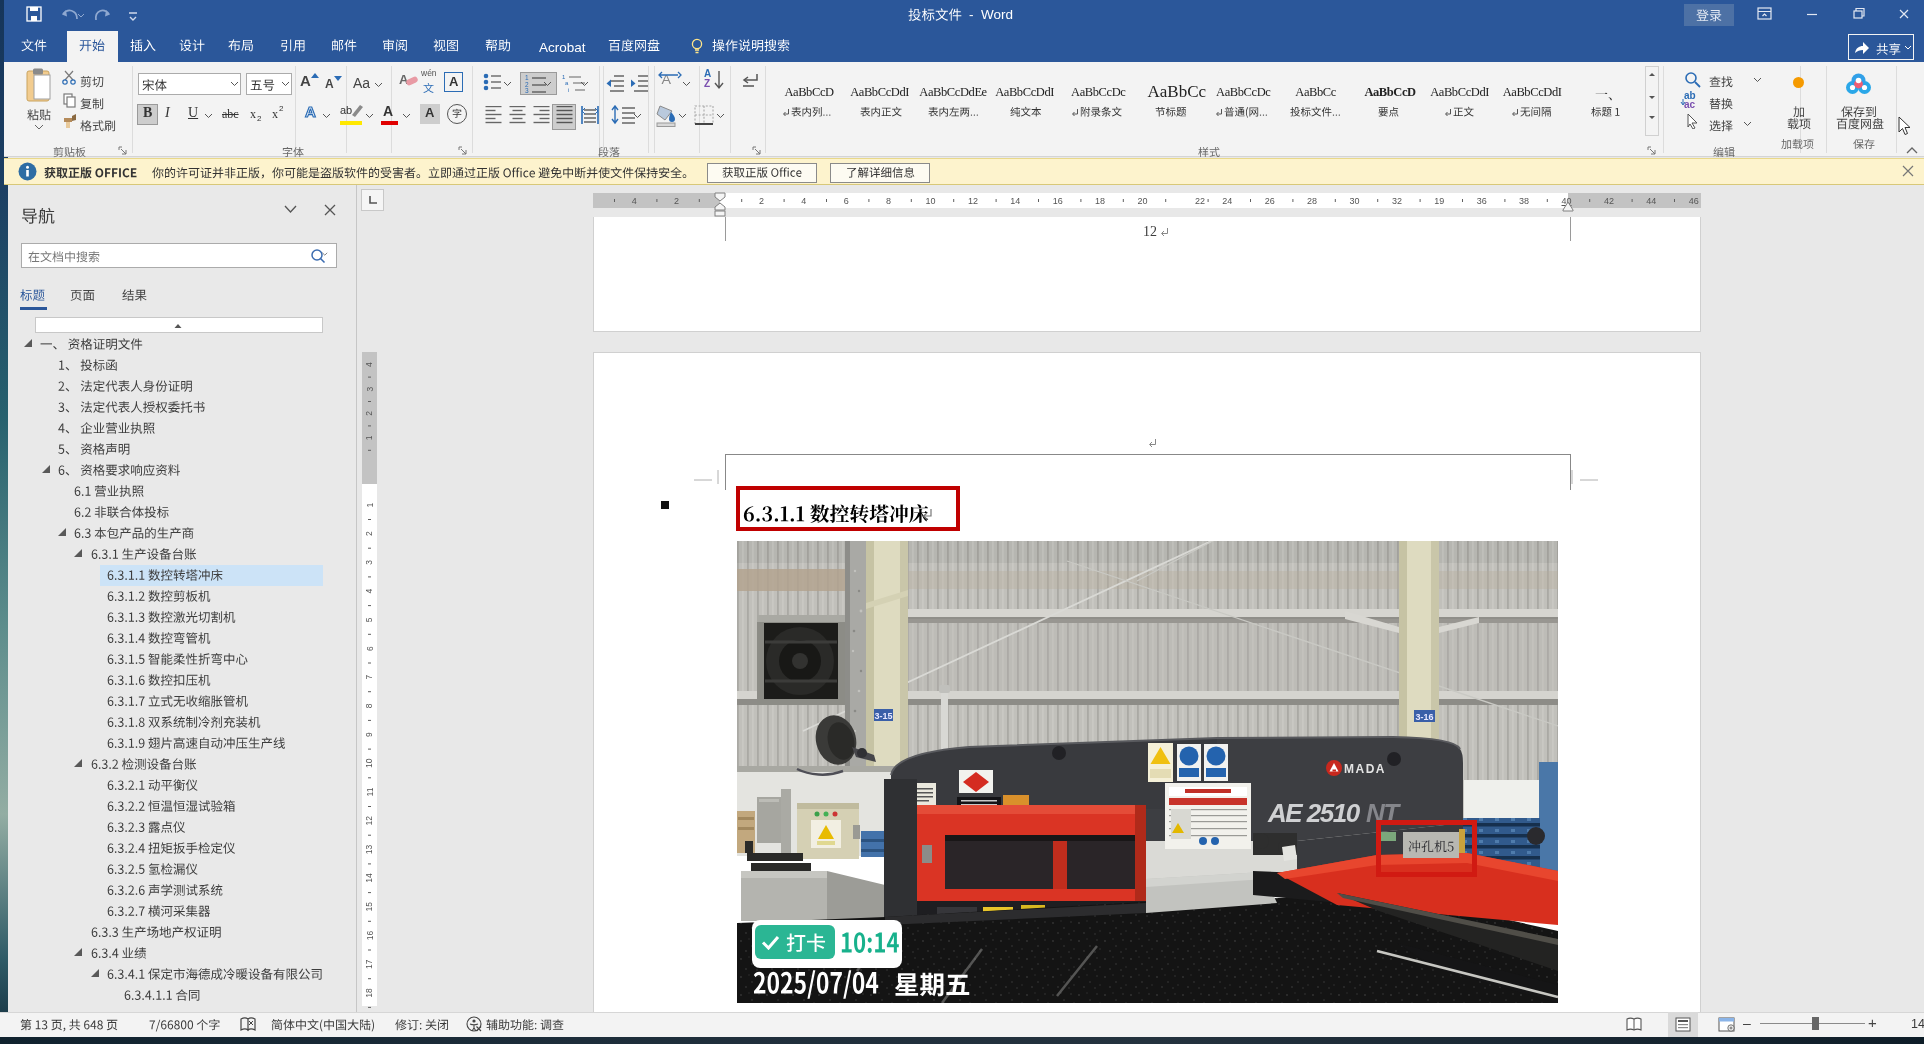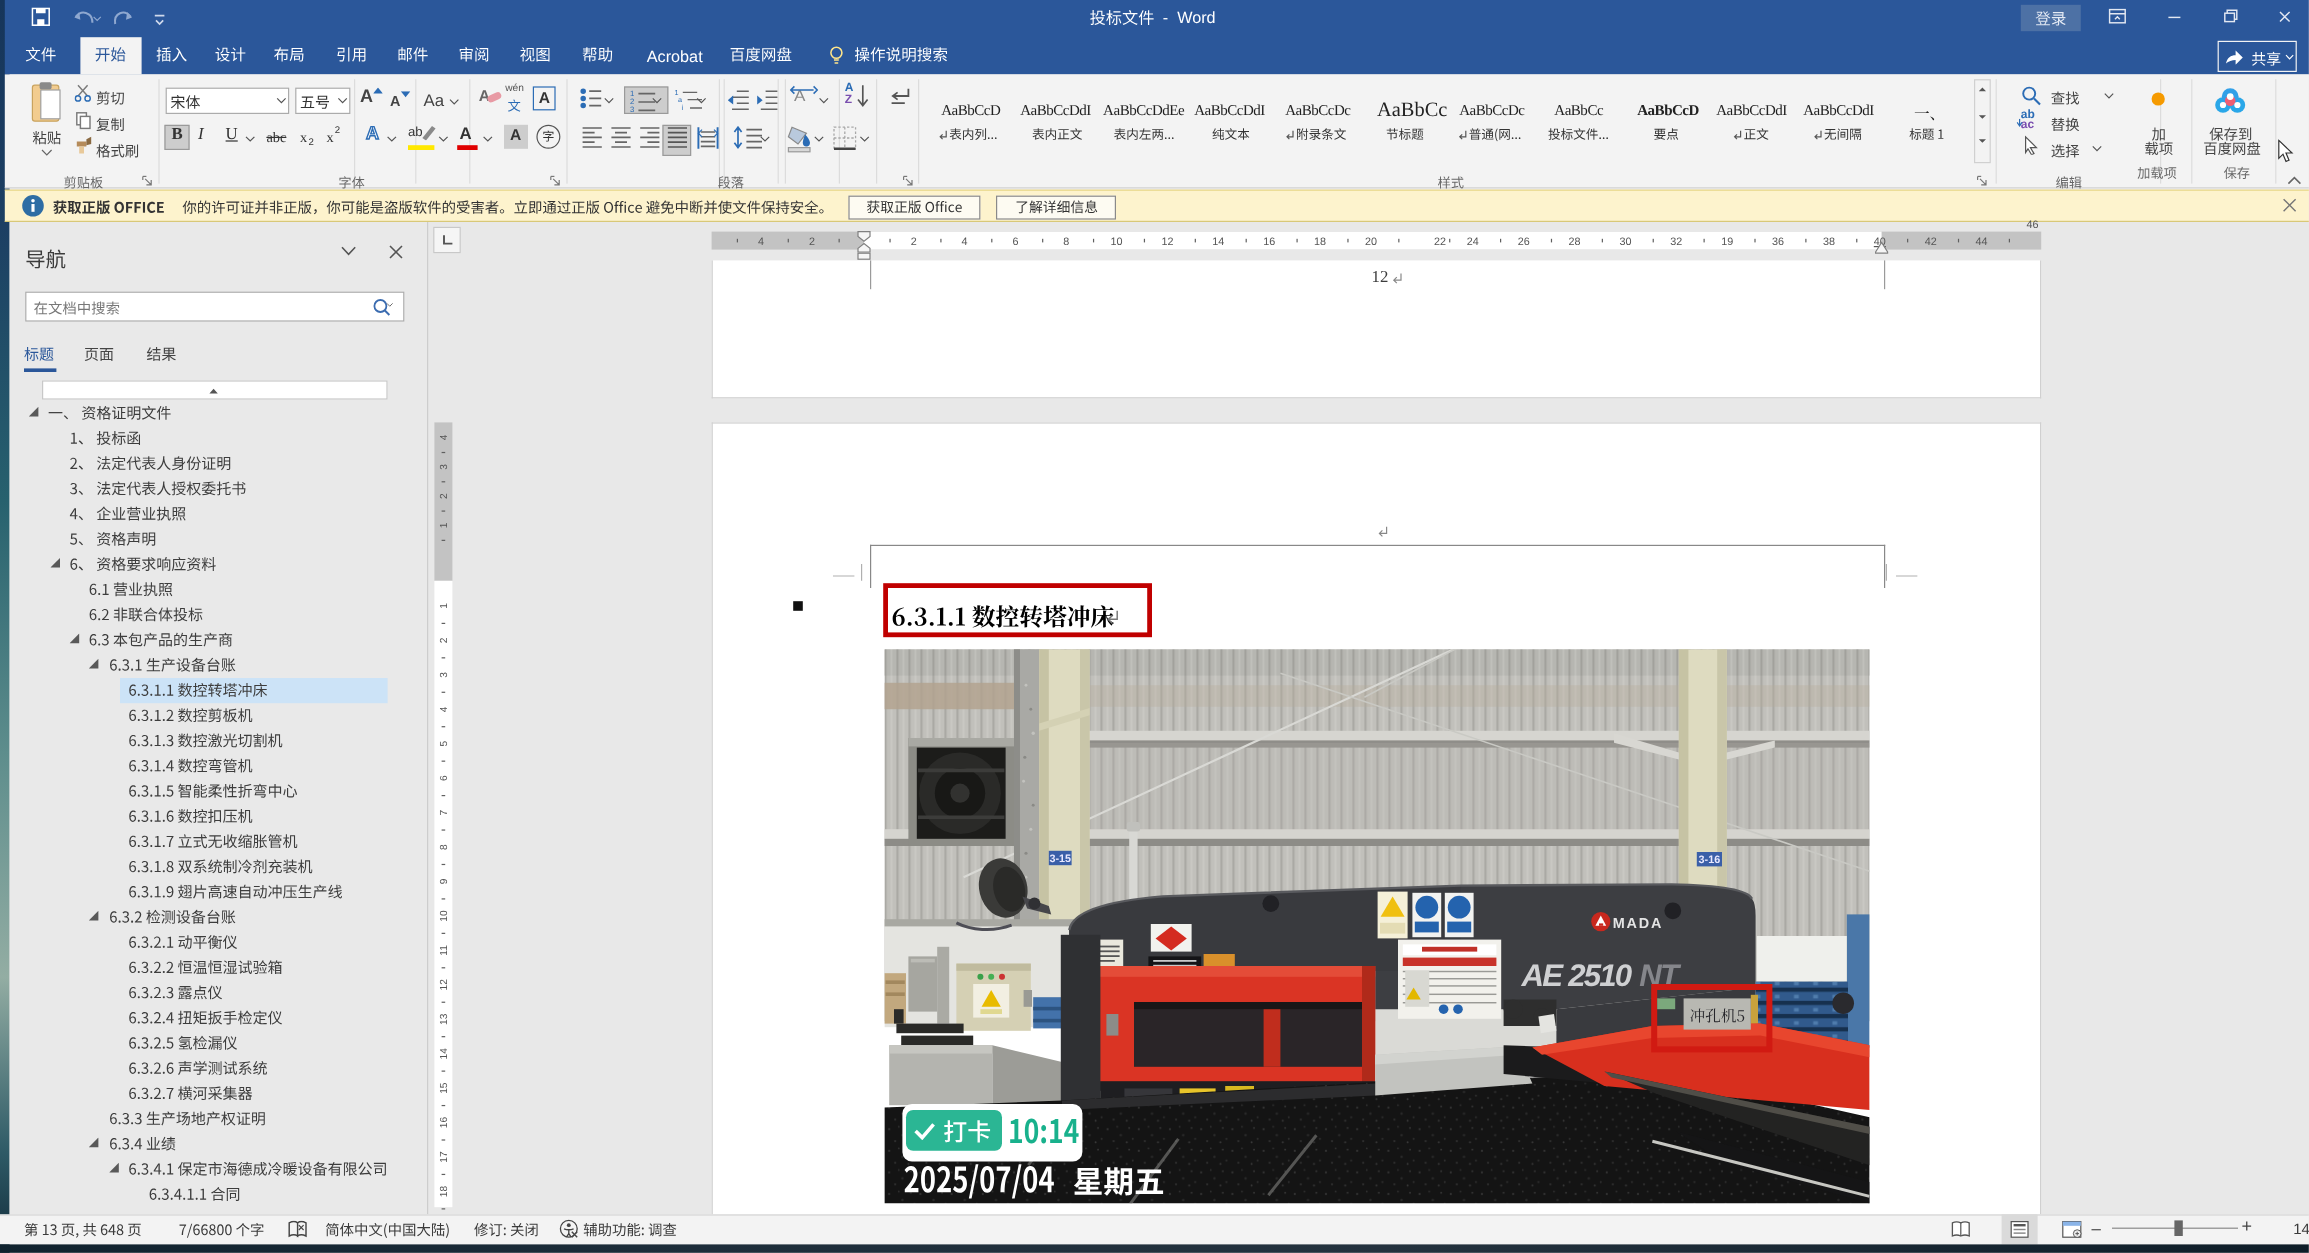--- a/index.html
+++ b/index.html
@@ -1759,21 +1759,21 @@
     <div style="position:absolute;left:1349.5px;top:196px;font:9px Liberation Sans,sans-serif;color:#555;white-space:nowrap;letter-spacing:0;">30</div>
     <div style="position:absolute;left:1391.9px;top:196px;font:9px Liberation Sans,sans-serif;color:#555;white-space:nowrap;letter-spacing:0;">32</div>
     <div style="position:absolute;left:1434.3px;top:196px;font:9px Liberation Sans,sans-serif;color:#555;white-space:nowrap;letter-spacing:0;">19</div>
     <div style="position:absolute;left:1476.6999999999998px;top:196px;font:9px Liberation Sans,sans-serif;color:#555;white-space:nowrap;letter-spacing:0;">36</div>
     <div style="position:absolute;left:1519.1px;top:196px;font:9px Liberation Sans,sans-serif;color:#555;white-space:nowrap;letter-spacing:0;">38</div>
     <div style="position:absolute;left:1561.5px;top:196px;font:9px Liberation Sans,sans-serif;color:#555;white-space:nowrap;letter-spacing:0;text-decoration:underline;">40</div>
     <div style="position:absolute;left:674.1px;top:196px;font:9px Liberation Sans,sans-serif;color:#555;white-space:nowrap;letter-spacing:0;">2</div>
     <div style="position:absolute;left:631.7px;top:196px;font:9px Liberation Sans,sans-serif;color:#555;white-space:nowrap;letter-spacing:0;">4</div>
     <div style="position:absolute;left:1603.9px;top:196px;font:9px Liberation Sans,sans-serif;color:#555;white-space:nowrap;letter-spacing:0;">42</div>
     <div style="position:absolute;left:1646.3px;top:196px;font:9px Liberation Sans,sans-serif;color:#555;white-space:nowrap;letter-spacing:0;">44</div>
-    <div style="position:absolute;left:1688.6999999999998px;top:182px;font:9px Liberation Sans,sans-serif;color:#555;white-space:nowrap;letter-spacing:0;">46</div>
+    <div style="position:absolute;left:1688.6999999999998px;top:196px;font:9px Liberation Sans,sans-serif;color:#555;white-space:nowrap;letter-spacing:0;">46</div>
     <svg class="abs" style="left:712px;top:191px" width="16" height="26" viewBox="0 0 16 26">
 <path d="M3 2h10v4l-5 4-5-4z" fill="#f5f5f5" stroke="#808080"></path>
 <path d="M3 16l5-4 5 4v3H3z" fill="#f5f5f5" stroke="#808080"></path>
 <rect x="3" y="20" width="10" height="5" fill="#f5f5f5" stroke="#808080"></rect>
     </svg>
     <svg class="abs" style="left:1560px;top:200px" width="16" height="13" viewBox="0 0 16 13">
 <path d="M3 11l5-8 5 8v1H3z" fill="#f5f5f5" stroke="#808080" transform="translate(0,-1)"></path>
     </svg>
     <div style="position:absolute;left:362px;top:352px;width:15px;height:132px;background:#c3c3c3;"></div>
     <div style="position:absolute;left:362px;top:484px;width:15px;height:522px;background:#fff;"></div>

